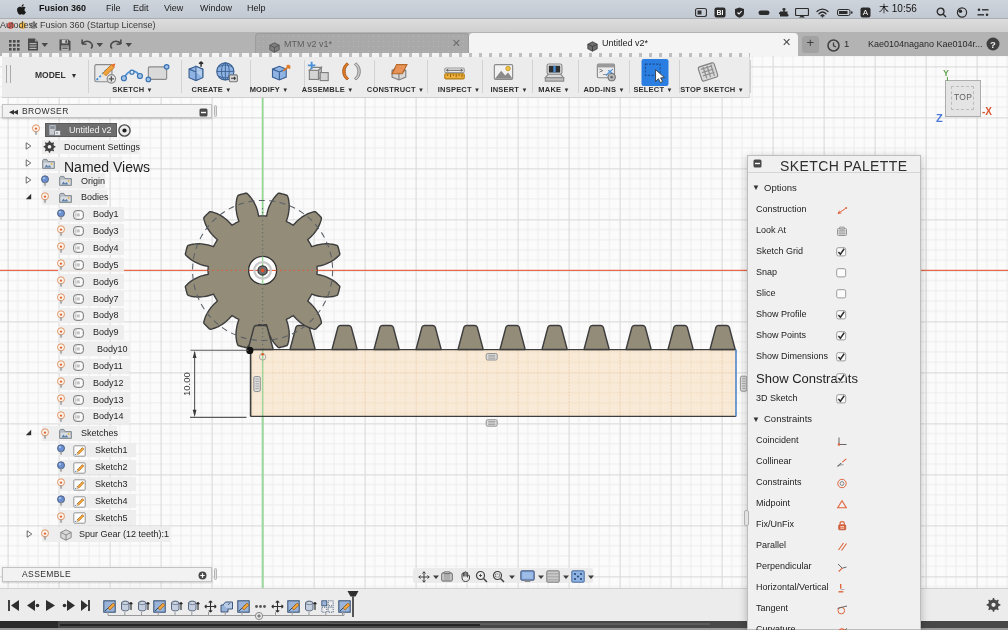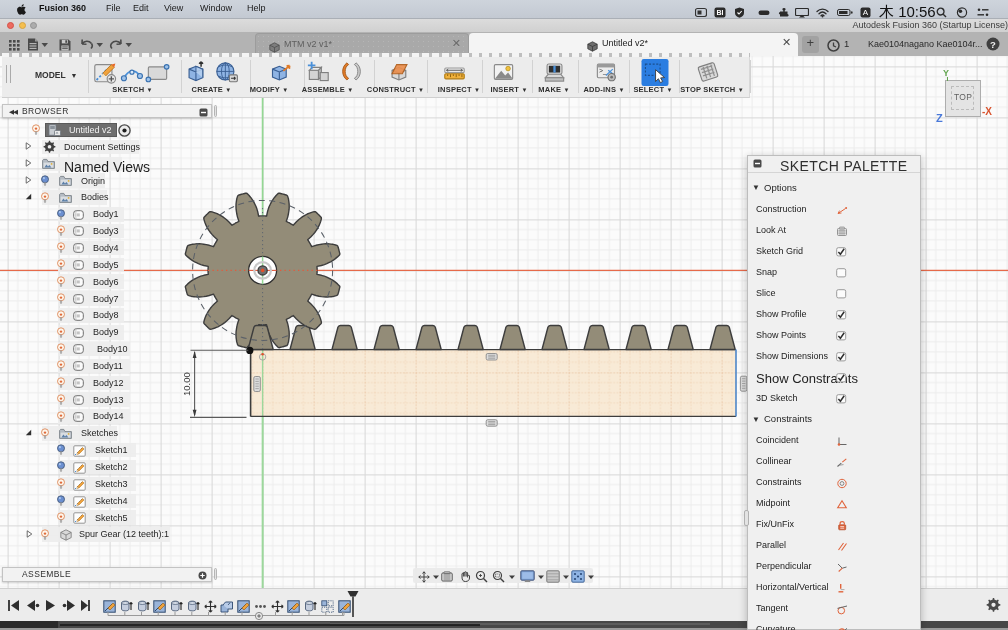--- a/index.html
+++ b/index.html
@@ -118,41 +118,41 @@
         </svg></div>
       <div style="position:absolute;left:837px;top:4px;width:16px;height:11px"><svg width="16" height="11">
           <rect x="0.5" y="2.5" width="12.5" height="6" rx="1.6" fill="none" stroke="#2b2b2b" stroke-width="1"></rect>
           <rect x="2" y="4" width="8.5" height="3" fill="#2b2b2b"></rect>
           <rect x="14" y="4.2" width="1.6" height="2.6" rx="0.8" fill="#2b2b2b"></rect>
         </svg></div>
       <div style="position:absolute;left:860px;top:4px;width:11px;height:11px"><svg width="11" height="11">
           <rect x="0.5" y="0.5" width="10" height="10" rx="2" fill="#2b2b2b"></rect>
           <text x="5.5" y="8.4" font-family="Liberation Sans" font-size="8" fill="#fff" text-anchor="middle">A</text>
         </svg></div>
-      <span style="position:absolute;left:879px;top:3px;font-size:15px;color:#111">木 10:56</span>
+      <span style="position:absolute;left:879px;top:3px;font-size:10px;color:#111">木 10:56</span>
       <div style="position:absolute;left:936px;top:4px;width:11px;height:11px"><svg width="11" height="11">
           <circle cx="4.6" cy="4.6" r="3.4" fill="none" stroke="#2b2b2b" stroke-width="1.3"></circle>
           <line x1="7.2" y1="7.2" x2="10" y2="10" stroke="#2b2b2b" stroke-width="1.4"></line>
         </svg></div>
       <div style="position:absolute;left:956px;top:4px;width:12px;height:11px"><svg width="12" height="11">
           <circle cx="6" cy="5.5" r="4.6" fill="none" stroke="#2b2b2b" stroke-width="1.2"></circle>
           <circle cx="4.4" cy="4.2" r="1.8" fill="#2b2b2b"></circle>
         </svg></div>
       <div style="position:absolute;left:977px;top:4px;width:12px;height:11px"><svg width="12" height="11">
           <circle cx="2" cy="2.8" r="1.3" fill="#2b2b2b"></circle>
           <line x1="5" y1="2.8" x2="11.5" y2="2.8" stroke="#2b2b2b" stroke-width="1.4"></line>
           <circle cx="10" cy="7.8" r="1.3" fill="#2b2b2b"></circle>
           <line x1="0.5" y1="7.8" x2="7" y2="7.8" stroke="#2b2b2b" stroke-width="1.4"></line>
         </svg></div>
     </div>
 <div style="position:absolute;left:0;top:19px;width:1008px;height:13px;background:linear-gradient(#dcdcdc,#d0d0d0)">
 <div style="position:absolute;left:7px;top:2.6px;width:7px;height:7px;border-radius:50%;background:#ed6b5f;border:0.5px solid #d35248"></div>
 <div style="position:absolute;left:18.5px;top:2.6px;width:7px;height:7px;border-radius:50%;background:#f5bf4f;border:0.5px solid #d6a443"></div>
 <div style="position:absolute;left:30px;top:2.6px;width:7px;height:7px;border-radius:50%;background:#acacac;border:0.5px solid #939393"></div>
-<div style="position:absolute;left:0;top:1px;width:1008px;text-align:right;font-size:9px;color:#3c3c3c">Autodesk Fusion 360 (Startup License)</div>
+<div style="position:absolute;left:0;top:1px;width:1008px;text-align:left;font-size:9px;color:#3c3c3c">Autodesk Fusion 360 (Startup License)</div>
 </div>
 <div style="position:absolute;left:0;top:32px;width:1008px;height:24px;background:#b3b3b3"></div>
     <div style="position:absolute;left:8px;top:37px"><svg width="12" height="12">
         <rect x="1" y="1" width="2.6" height="2.6" fill="#4a4a4a"></rect>
         <rect x="1" y="5" width="2.6" height="2.6" fill="#4a4a4a"></rect>
         <rect x="1" y="9" width="2.6" height="2.6" fill="#4a4a4a"></rect>
         <rect x="5" y="1" width="2.6" height="2.6" fill="#4a4a4a"></rect>
         <rect x="5" y="5" width="2.6" height="2.6" fill="#4a4a4a"></rect>
         <rect x="5" y="9" width="2.6" height="2.6" fill="#4a4a4a"></rect>
         <rect x="9" y="1" width="2.6" height="2.6" fill="#4a4a4a"></rect>

